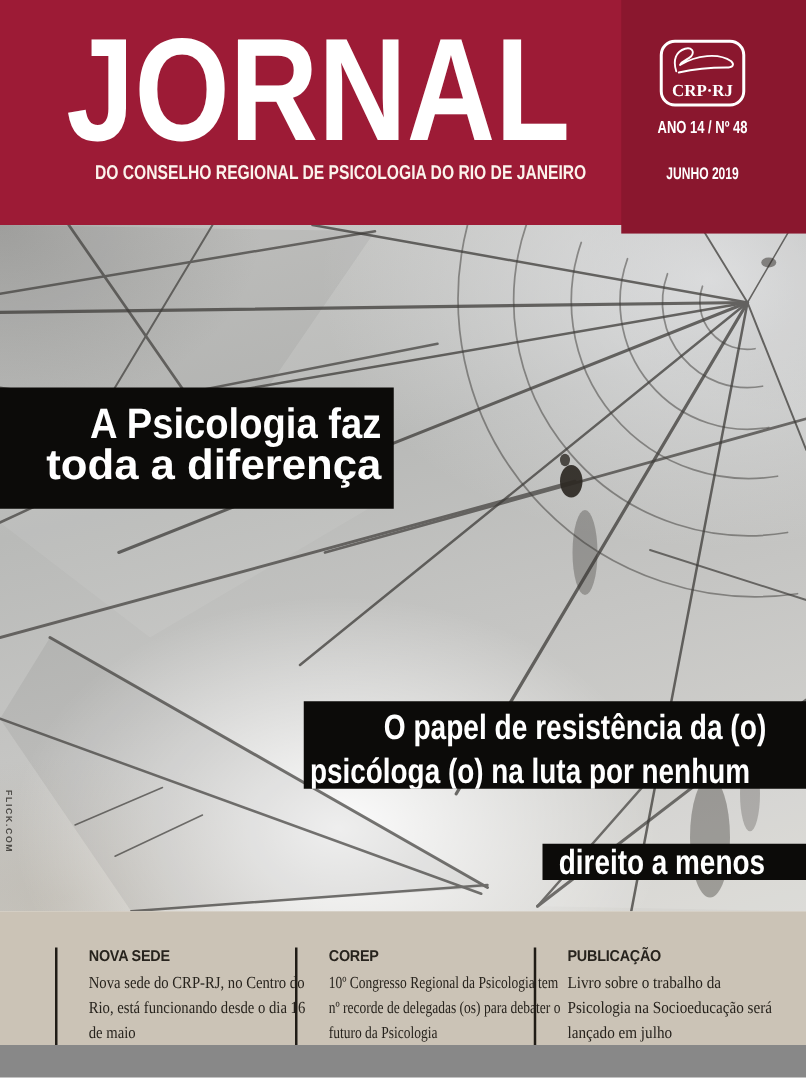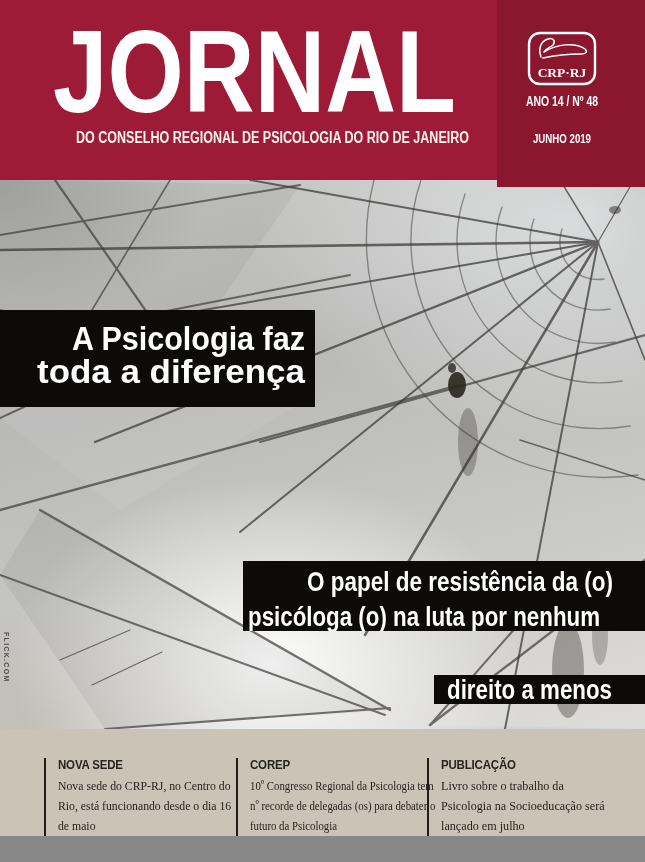--- a/index.html
+++ b/index.html
@@ -37,21 +37,21 @@
   .hl2a{left:243px;top:381px;width:402px;height:70px;}
   .hl2b{left:434px;top:459px;width:211px;height:29px;margin-top:36px;}
   .hl text{fill:#ffffff;font-family:"Liberation Sans",sans-serif;font-weight:bold;}
   .h1line{font-size:34px;}
   .h2line{font-size:28px;}
 
   
   .teasers{position:absolute;top:729px;left:0;width:645px;height:133px;z-index:2;
            background:var(--footer-bg,#cbc3b6);color:var(--footer-ink,#27231d);}
   .col{position:absolute;top:29px;height:104px;border-left:2.5px solid #201c16;
-       padding-left:12px;box-sizing:border-box;}
+       padding-left:25px;box-sizing:border-box;}
   .col-1{left:44px;width:192px;}
   .col-2{left:236px;width:196px;}
   .col-3{left:427px;width:216px;}
   .kicker{font-weight:bold;font-size:12.5px;letter-spacing:-0.2px;white-space:nowrap;
           transform:scaleX(.92);transform-origin:0 0;}
   .summary{font-family:"Liberation Serif",serif;font-size:13.5px;line-height:20px;
            margin:4px 0 0;transform-origin:0 0;}
   .col-1 .summary{width:200px;transform:scaleX(.87);}
   .col-2 .summary{width:234px;transform:scaleX(.80);}
   .col-3 .summary{width:196px;transform:scaleX(.90);}

